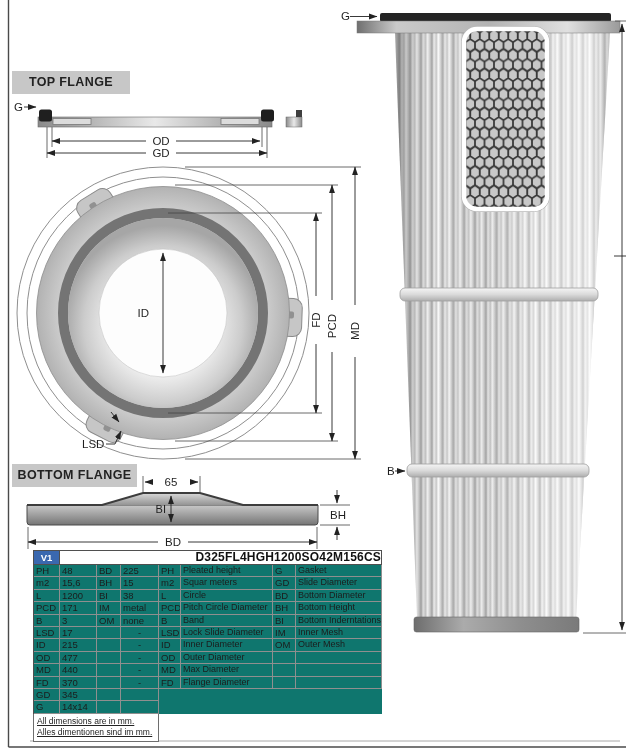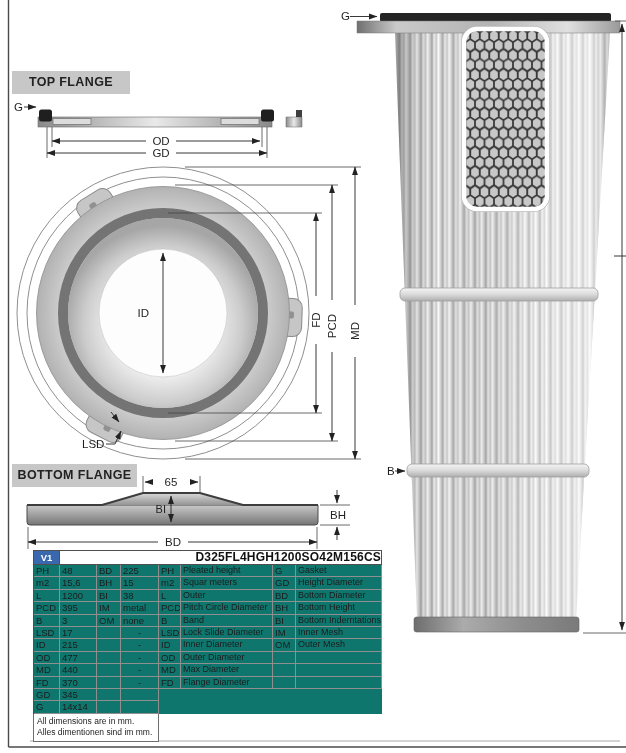--- a/index.html
+++ b/index.html
@@ -21,21 +21,21 @@
   .pncell{flex:1;font-size:12px;font-weight:bold;color:#111;padding-left:3px;
           line-height:13px;letter-spacing:.2px;white-space:nowrap;overflow:hidden;text-align:right;}
   .tgrid{display:grid;grid-template-columns:26px 37px 24px 38px 22px 92px 23px 86px;
          grid-auto-rows:12.4px;border-left:1px solid #4f4f4f;width:349px;box-sizing:border-box;background:#0f766e;}
   .c{box-sizing:border-box;border-right:1px solid #8f8f8f;border-bottom:1px solid #8f8f8f;
      font-size:9.5px;line-height:11.5px;padding:0 2px;white-space:nowrap;overflow:hidden;color:#1c1c1c;}
   .c.desc{font-size:9px;}
   .c.ctr{text-align:center;}
   .c.nb{border:none;background:transparent;}
   .note{width:126px;box-sizing:border-box;border:1px solid #6e6e6e;border-top:none;
-        padding:2px 3px 3px;font-size:8.5px;line-height:1.3;color:#222;background:#fff;}
+        padding:2px 3px 3px;font-size:8.5px;line-height:1.3;color:#222;background:#fff;text-decoration:underline;}
 </style>
 </head>
 <body>
 
 <div class="stage">
 
 <svg class="art" width="626" height="753" viewBox="0 0 626 753">
   <defs>
     <marker id="ah" markerWidth="10" markerHeight="8" refX="8.2" refY="3.5" orient="auto-start-reverse" markerUnits="userSpaceOnUse">
       <path d="M0,0.5 L8.6,3.5 L0,6.5 Z" fill="#222"></path>
@@ -276,31 +276,31 @@
         <div class="c desc">Pleated height</div>
         <div class="c">G</div>
         <div class="c desc">Gasket</div>
     <div class="c">m2</div>
         <div class="c">15,6</div>
         <div class="c">BH</div>
         <div class="c">15</div>
         <div class="c">m2</div>
         <div class="c desc">Squar meters</div>
         <div class="c">GD</div>
-        <div class="c desc">Height Diameter</div>
+        <div class="c desc">Slide Diameter</div>
     <div class="c">L</div>
         <div class="c">1200</div>
         <div class="c">BI</div>
         <div class="c">38</div>
         <div class="c">L</div>
-        <div class="c desc">Outer</div>
+        <div class="c desc">Circle</div>
         <div class="c">BD</div>
         <div class="c desc">Bottom Diameter</div>
     <div class="c">PCD</div>
-        <div class="c">395</div>
+        <div class="c">171</div>
         <div class="c">IM</div>
         <div class="c">metal</div>
         <div class="c">PCD</div>
         <div class="c desc">Pitch Circle Diameter</div>
         <div class="c">BH</div>
         <div class="c desc">Bottom Height</div>
     <div class="c">B</div>
         <div class="c">3</div>
         <div class="c">OM</div>
         <div class="c">none</div>

